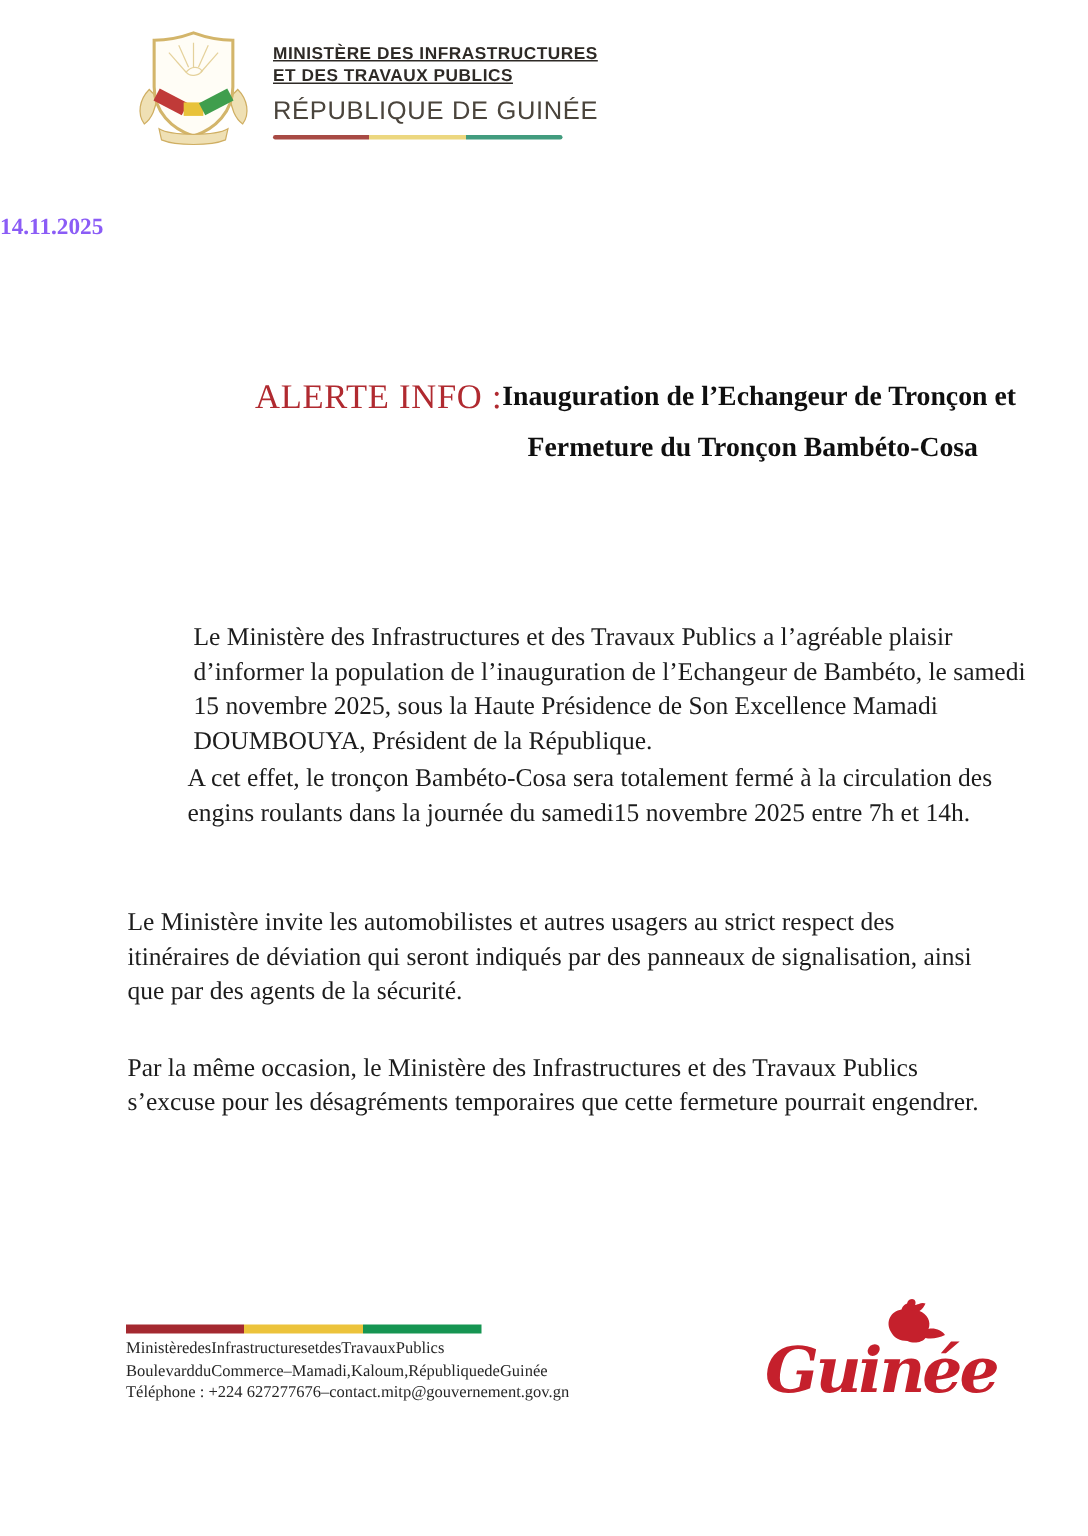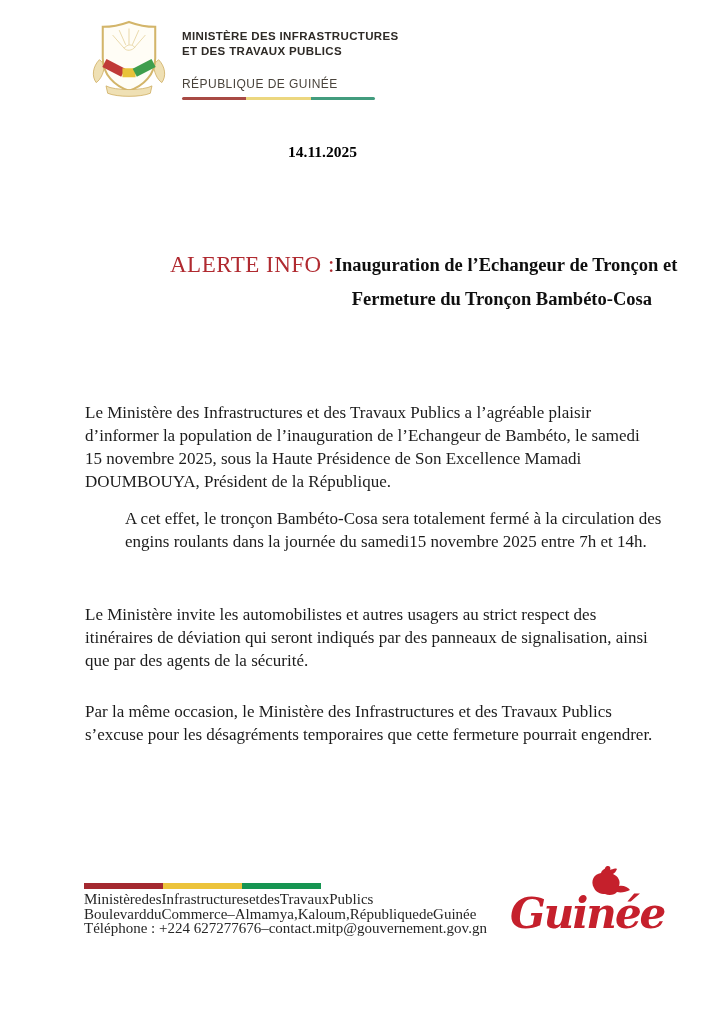--- a/index.html
+++ b/index.html
@@ -11,50 +11,50 @@
     font-family: "Liberation Serif", serif;
     color: #1c1c1c;
     overflow: hidden;
     margin: 0 auto;
   }
 
   
   .header { position: absolute; left: 88px; top: 16px; display: flex; align-items: flex-start; gap: 12px; }
   .coat-wrap { width: 82px; height: 84px; flex: 0 0 auto; }
   .head-text { padding-top: 13px; font-family: "Liberation Sans", sans-serif; }
-  .min-line { font-weight: bold; font-size: 11.5px; letter-spacing: .35px; color: #2e2a26; line-height: 1.3; }
-  .rep-line { font-size: 12px; letter-spacing: .45px; color: #4a443c; margin-top: 18px; }
+  .min-line { font-weight: bold; font-size: 11.5px; letter-spacing: .35px; color: #2e2a26; line-height: 1.3; text-decoration: underline; }
+  .rep-line { font-size: 17px; letter-spacing: .45px; color: #4a443c; margin-top: 5px; }
   .flag-line {
     margin-top: 6px; width: 193px; height: 3.5px; border-radius: 2px;
     background: linear-gradient(90deg, #a84a44 0 33.3%, #ecd77f 33.3% 66.6%, #429c7e 66.6% 100%);
   }
 
   
-  .date-line { position: absolute; top: 143px; left: 0; right: 80px; text-align: center; font-weight: bold; font-size: 15.5px; color: #000000; }
+  .date-line { position: absolute; top: 143px; left: 0; right: 80px; text-align: left; font-weight: bold; font-size: 15.5px; color: #8b5cf6; }
 
   
   .title-block { position: absolute; left: 170px; top: 252px; width: 482px; }
   .title-row1 { display: flex; justify-content: space-between; align-items: center; }
   .alert-label { color: #b02a30; font-size: 23px; letter-spacing: .5px; white-space: nowrap; }
   .title-main { font-weight: bold; font-size: 18.5px; color: #0f0f0f; white-space: nowrap; }
   .title-row2 { text-align: right; font-weight: bold; font-size: 18.5px; color: #0f0f0f; margin-top: 11px; }
 
   
   .para { position: absolute; left: 85px; width: 574px; font-size: 17px; line-height: 23px; color: #1c1c1c; }
-  .para-1 { top: 384px; }
+  .para-1 { top: 396px; margin-left: 44px; }
   .para-2 { top: 490px; margin-left: 40px; }
   .para-3 { top: 586px; }
   .para-4 { top: 683px; }
 
   
   .footer-bar {
     position: absolute; left: 84px; top: 883px; width: 237px; height: 6px;
     background: linear-gradient(90deg, #a42930 0 33.3%, #ecc33b 33.3% 66.6%, #169552 66.6% 100%);
   }
-  .footer-text { position: absolute; left: 84px; top: 892px; font-size: 15px; line-height: 14.5px; color: #262626; }
+  .footer-text { position: absolute; left: 84px; top: 892px; font-size: 11px; line-height: 14.5px; color: #262626; }
   .brand-wrap { position: absolute; left: 508px; top: 862px; width: 160px; height: 78px; }
 </style>
 </head>
 <body>
 
 <div class="page">
 
   <div class="header">
     <div class="coat-wrap">
       <svg viewBox="0 0 100 100" width="82" height="84">
@@ -101,21 +101,21 @@
   </div>
 
   <p class="para para-1">Le Ministère des Infrastructures et des Travaux Publics a l’agréable plaisir d’informer la population de l’inauguration de l’Echangeur de Bambéto, le samedi 15 novembre 2025, sous la Haute Présidence de Son Excellence Mamadi DOUMBOUYA, Président de la République.</p>
   <p class="para para-2">A cet effet, le tronçon Bambéto-Cosa sera totalement fermé à la circulation des engins roulants dans la journée du samedi15 novembre 2025 entre 7h et 14h.</p>
   <p class="para para-3">Le Ministère invite les automobilistes et autres usagers au strict respect des itinéraires de déviation qui seront indiqués par des panneaux de signalisation, ainsi que par des agents de la sécurité.</p>
   <p class="para para-4">Par la même occasion, le Ministère des Infrastructures et des Travaux Publics s’excuse pour les désagréments temporaires que cette fermeture pourrait engendrer.</p>
 
   <div class="footer-bar"></div>
   <div class="footer-text">
     <div>MinistèredesInfrastructuresetdesTravauxPublics</div>
-    <div>BoulevardduCommerce–Almamya,Kaloum,RépubliquedeGuinée</div>
+    <div>BoulevardduCommerce–Mamadi,Kaloum,RépubliquedeGuinée</div>
     <div>Téléphone : +224 627277676–contact.mitp@gouvernement.gov.gn</div>
   </div>
 
   <div class="brand-wrap">
     <svg viewBox="0 0 160 78" width="160" height="78">
 
       <g fill="#c5202c">
         <path d="M86 26 c-4 -7 0 -14 7 -15 c1 -4 6 -6 9 -2 c2 -2 5 -3 7 -2 c-1 2 -2 4 -4 5 c5 2 8 7 6 12 c4 -1 9 1 11 4 c-4 2 -9 3 -13 2 c-2 3 -8 4 -12 2 c-5 0 -9 -2 -11 -6 z"></path>
         <path d="M97 9 c-1 -3 1 -5 3 -5 c2 0 3 2 2 4 c2 -1 4 0 4 2 l-6 2 z"></path>
       </g>

